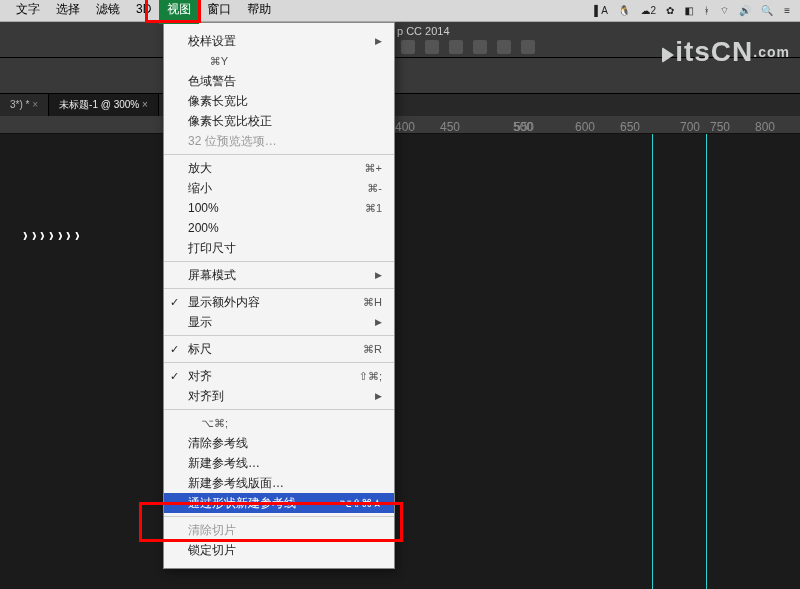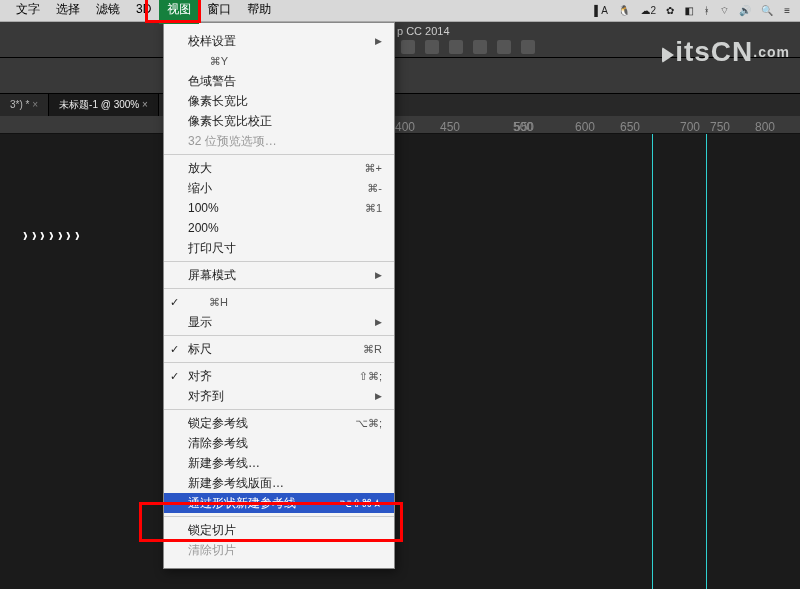--- a/index.html
+++ b/index.html
@@ -155,20 +155,21 @@
       <span class="label">打印尺寸</span>
     </div>
     <div class="sep"></div>
     <div class="row">
       <span class="label">屏幕模式</span>
       <span class="sub">▶</span>
     </div>
     <div class="sep"></div>
     <div class="row">
       <span class="chk">✓</span>
+      <span class="label">显示额外内容</span>
       <span class="short">⌘H</span>
     </div>
     <div class="row">
       <span class="label">显示</span>
       <span class="sub">▶</span>
     </div>
     <div class="sep"></div>
     <div class="row">
       <span class="chk">✓</span>
       <span class="label">标尺</span>
@@ -179,41 +180,40 @@
       <span class="chk">✓</span>
       <span class="label">对齐</span>
       <span class="short">⇧⌘;</span>
     </div>
     <div class="row">
       <span class="label">对齐到</span>
       <span class="sub">▶</span>
     </div>
     <div class="sep"></div>
     <div class="row">
-      <span class="label">锁定参考线</span>
       <span class="short">⌥⌘;</span>
     </div>
     <div class="row">
       <span class="label">清除参考线</span>
     </div>
     <div class="row">
       <span class="label">新建参考线…</span>
     </div>
     <div class="row">
       <span class="label">新建参考线版面…</span>
     </div>
     <div class="row hl">
       <span class="label">通过形状新建参考线</span>
       <span class="short">⌥⇧⌘★</span>
     </div>
     <div class="sep"></div>
-    <div class="row">
-      <span class="label">锁定切片</span>
-    </div>
     <div class="row disabled">
       <span class="label">清除切片</span>
     </div>
+    <div class="row">
+      <span class="label">锁定切片</span>
+    </div>
   </div>
 <div class="highlight-new"></div>
 
 <div class="logo">
   <span class="play"></span><b>itsCN</b><small>.com</small>
 </div>
 
 </body></html>

